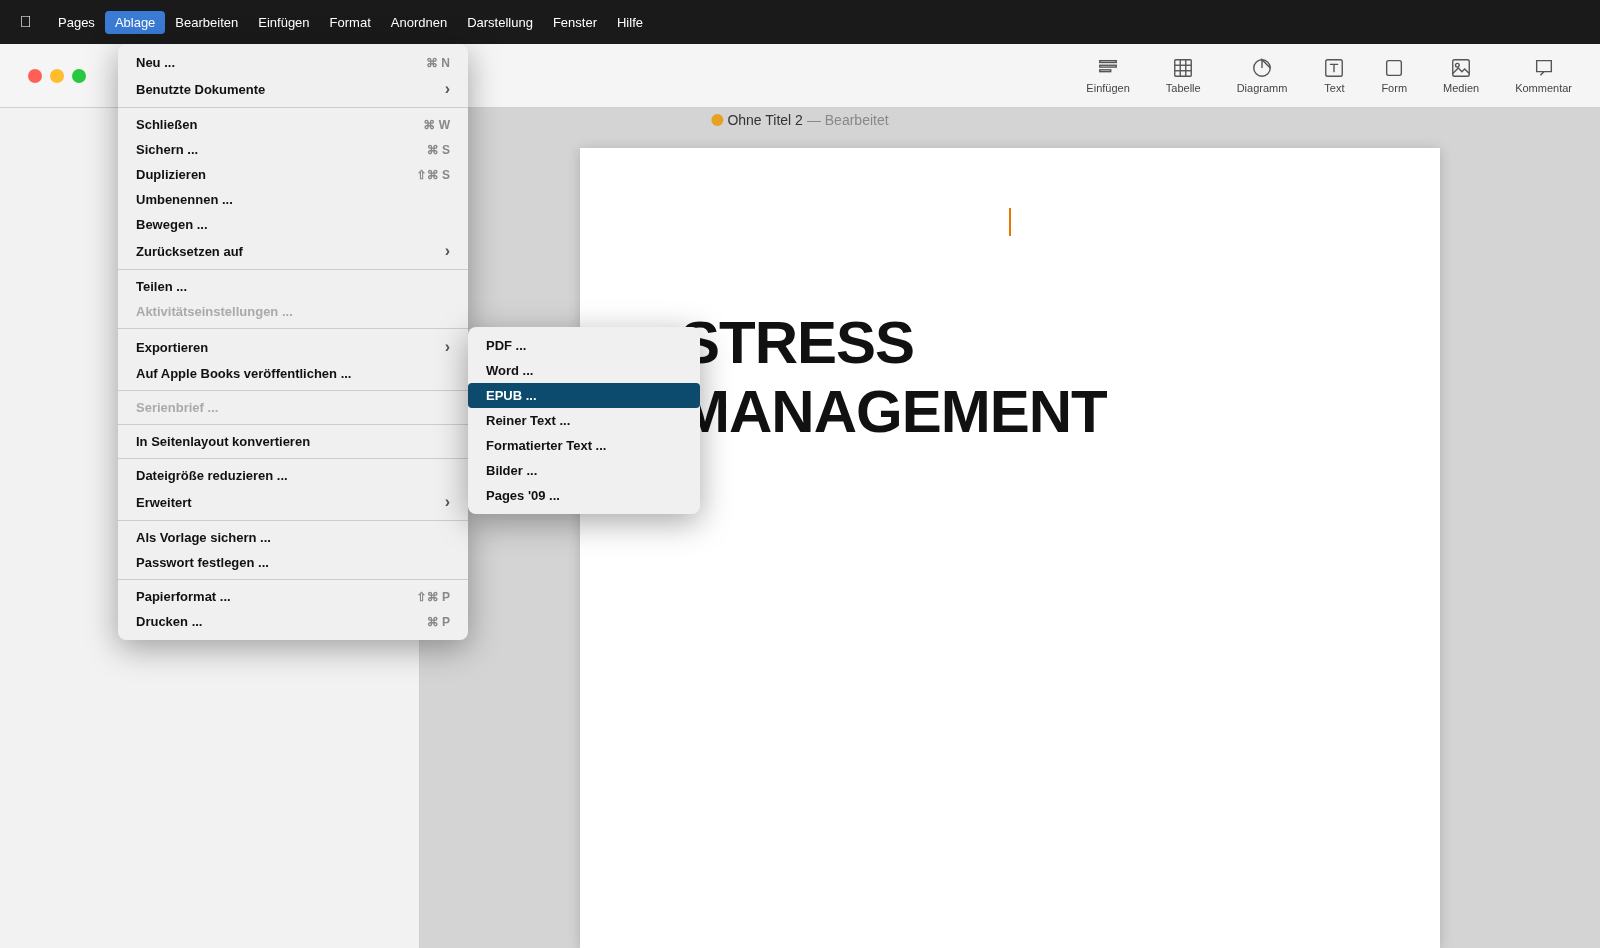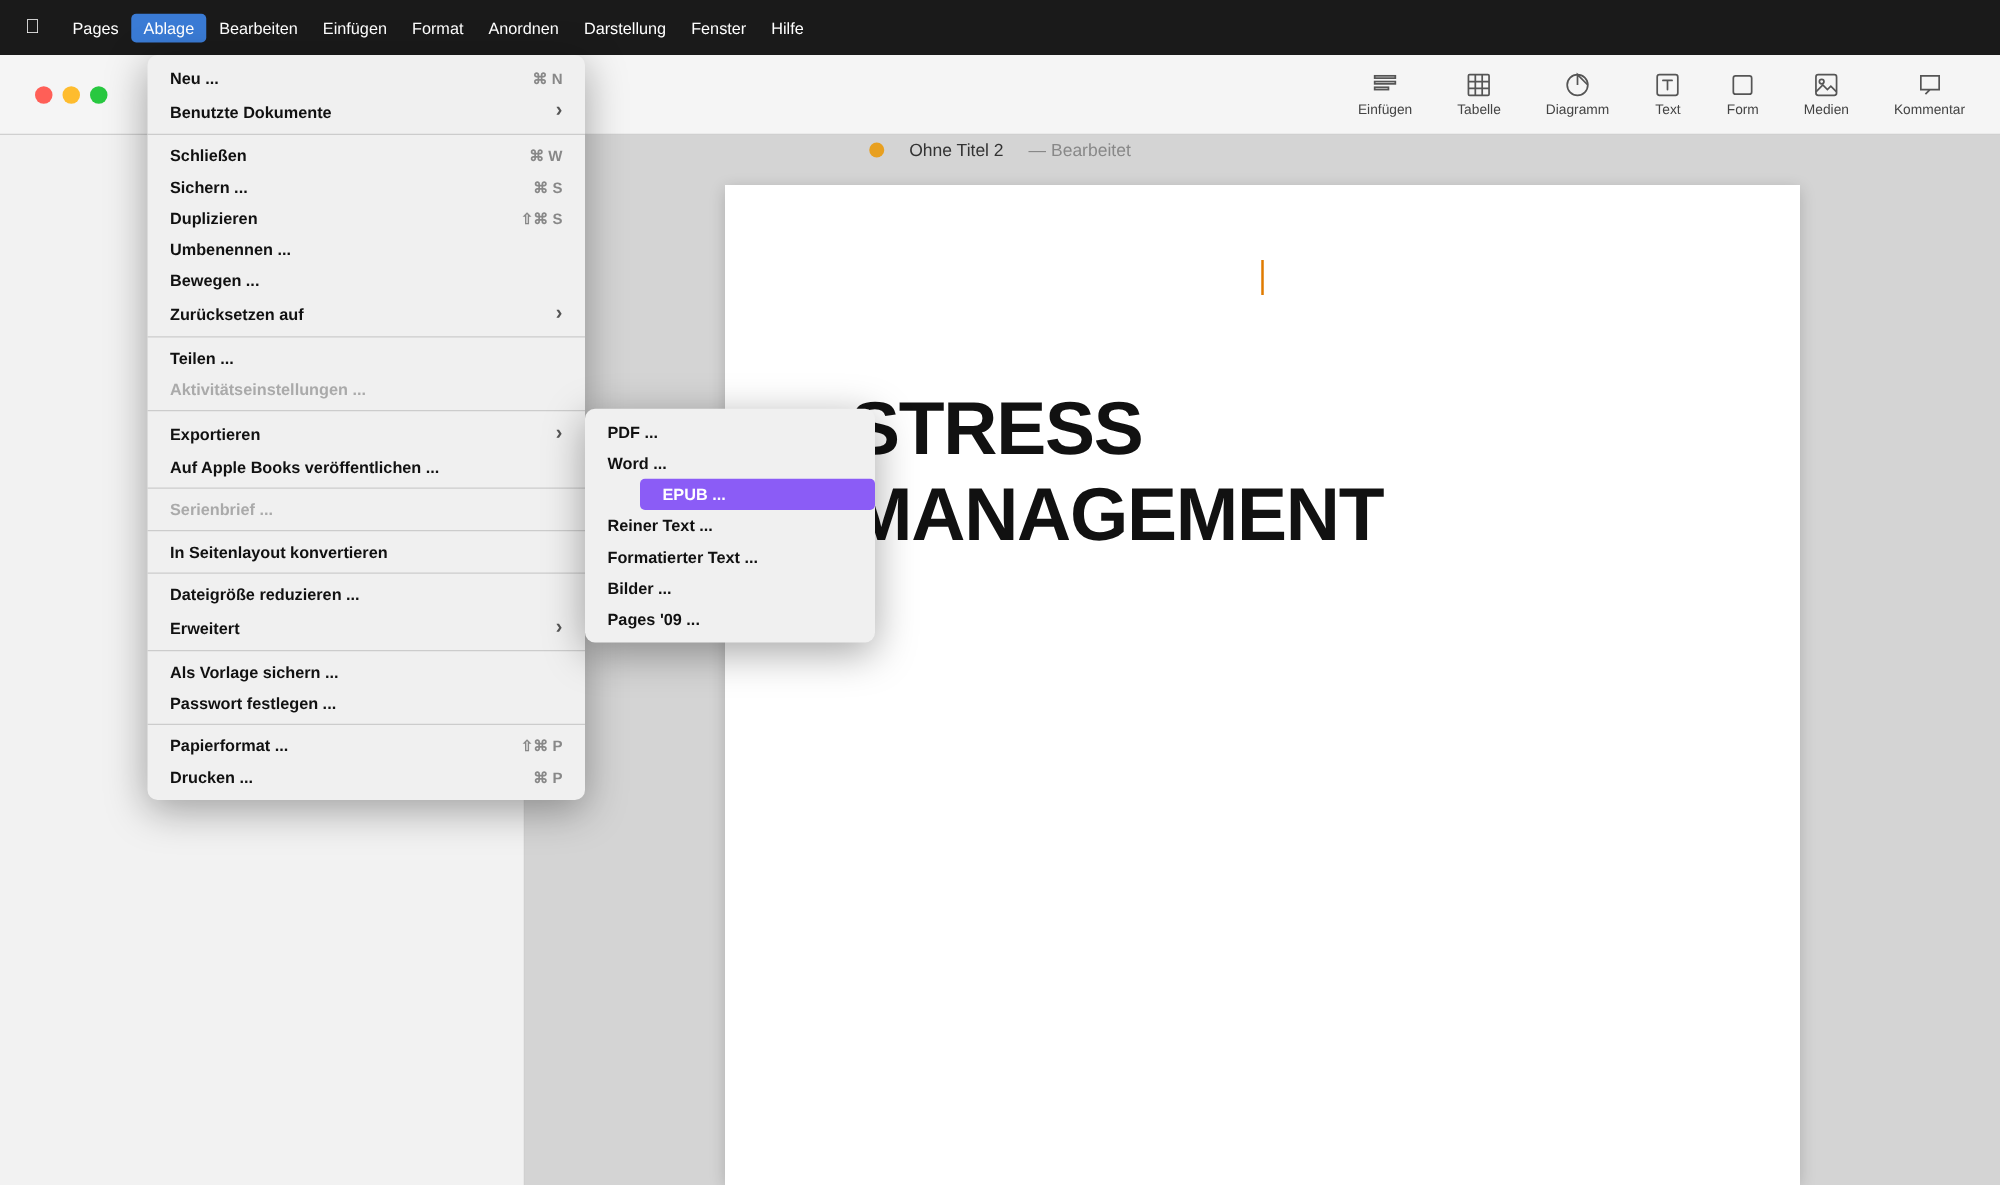--- a/index.html
+++ b/index.html
@@ -77,21 +77,21 @@
       z-index: 900;
     }
     .title-bar {
       position: absolute;
       top: 44px;
       left: 50%;
       transform: translateX(-50%);
       height: 64px;
       display: flex;
       align-items: center;
-      gap: 20px;
+      gap: 4px;
       font-size: 14px;
       color: #333;
     }
     .title-dot {
       width: 12px;
       height: 12px;
       border-radius: 50%;
       background: #e8a020;
     }
     .title-text { font-weight: 500; }
@@ -204,24 +204,23 @@
     .submenu-item {
       display: flex;
       align-items: center;
       padding: 5px 18px;
       font-size: 13px;
       color: #111;
       cursor: pointer;
       min-height: 24px;
     }
     .submenu-item.highlighted {
-      background: #8b5cf6;
+      background: #0c4a6e;
       color: white;
       border-radius: 4px;
-      margin-left: 44px;
     }
 
     
     .tool-group {
       display: flex;
       align-items: center;
       gap: 20px;
     }
     .tool-item {
       display: flex;

